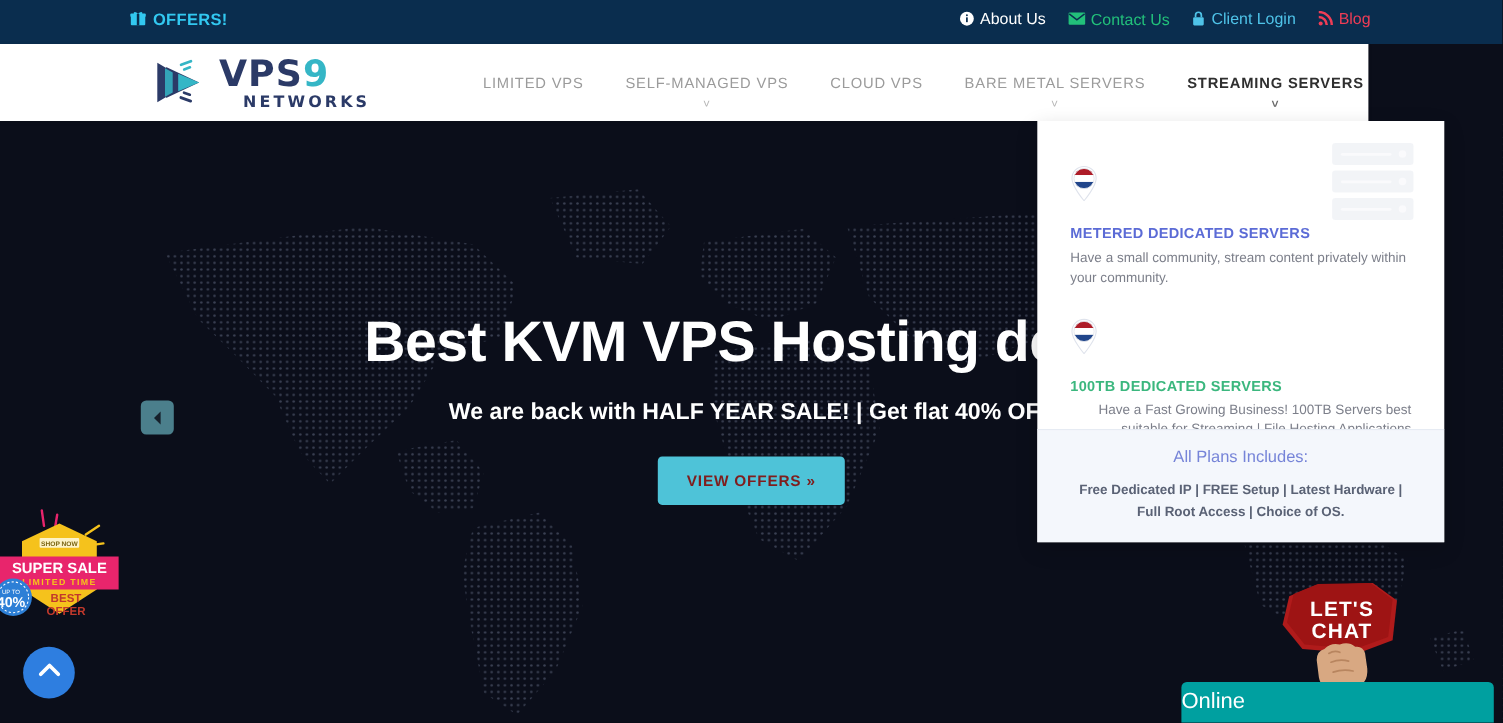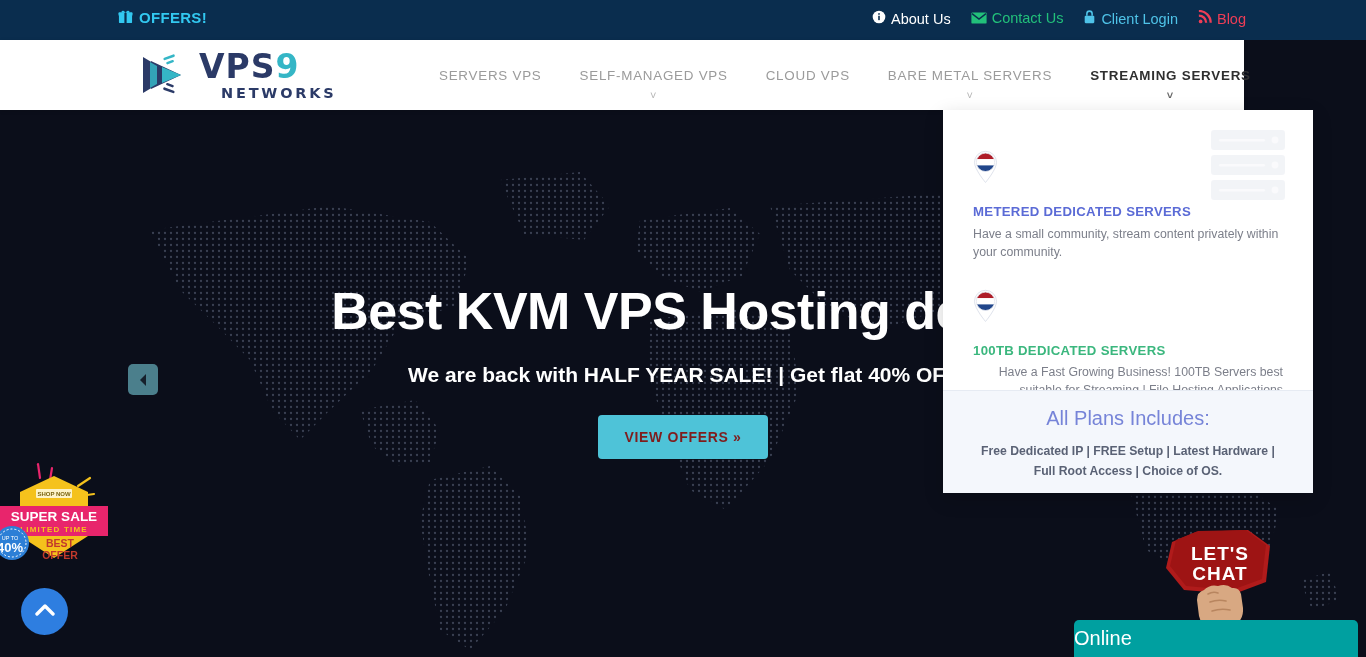--- a/index.html
+++ b/index.html
@@ -23,21 +23,21 @@
     color: #32c8f0; font-weight: bold; font-size: 15px;
     letter-spacing: .3px; display: flex; align-items: center; gap: 6px;
     cursor: pointer; white-space: nowrap;
   }
   .topnav {
     position: absolute; right: 120px; top: 10px;
     display: flex; align-items: center; gap: 20px;
     font-size: 14.5px; white-space: nowrap;
   }
   .topnav .tn {
-    display: flex; align-items: flex-end; gap: 5px;
+    display: flex; align-items: flex-start; gap: 5px;
     cursor: pointer; font-weight: 400;
   }
   .tn-about { color: #ffffff; }
   .tn-contact { color: #22c07a; }
   .tn-login { color: #4fc3e8; }
   .tn-blog { color: #ef3d56; }
   .ic { display: inline-block; line-height: 1; }
 
   
   .header {
@@ -156,21 +156,21 @@
     font-size: 12.3px; color: #7c7f8a; line-height: 1.45;
   }
   .dd-footer {
     position: absolute; left: 0; bottom: 0;
     width: 370px; height: 103px;
     background: #f4f7fc;
     border-top: 1px solid #e6ebf3;
     padding: 16px 32px 0 32px; text-align: center;
   }
   .dd-foot-title {
-    color: #7684d8; font-size: 20px; margin-bottom: 12px;
+    color: #7684d8; font-size: 15px; margin-bottom: 12px;
   }
   .dd-foot-text {
     color: #5a6275; font-size: 12.2px; font-weight: bold; line-height: 1.6;
   }
 
   
   .sale-badge {
     position: absolute; left: 0px; top: 462px;
     width: 108px; height: 108px; z-index: 15;
   }
@@ -273,21 +273,21 @@
         </svg>
       </span>
       <span class="logo-txt">
         <span class="logo-vps"><span>VPS</span><span class="nine">9</span></span>
         <span class="logo-net">NETWORKS</span>
       </span>
     </div>
 
     <div class="mainnav">
       <div class="navitem">
-        <span>SERVERS VPS</span>
+        <span>LIMITED VPS</span>
       </div>
       <div class="navitem">
         <span>SELF-MANAGED VPS</span>
         <span class="caret">˅</span>
       </div>
       <div class="navitem">
         <span>CLOUD VPS</span>
       </div>
       <div class="navitem">
         <span>BARE METAL SERVERS</span>

